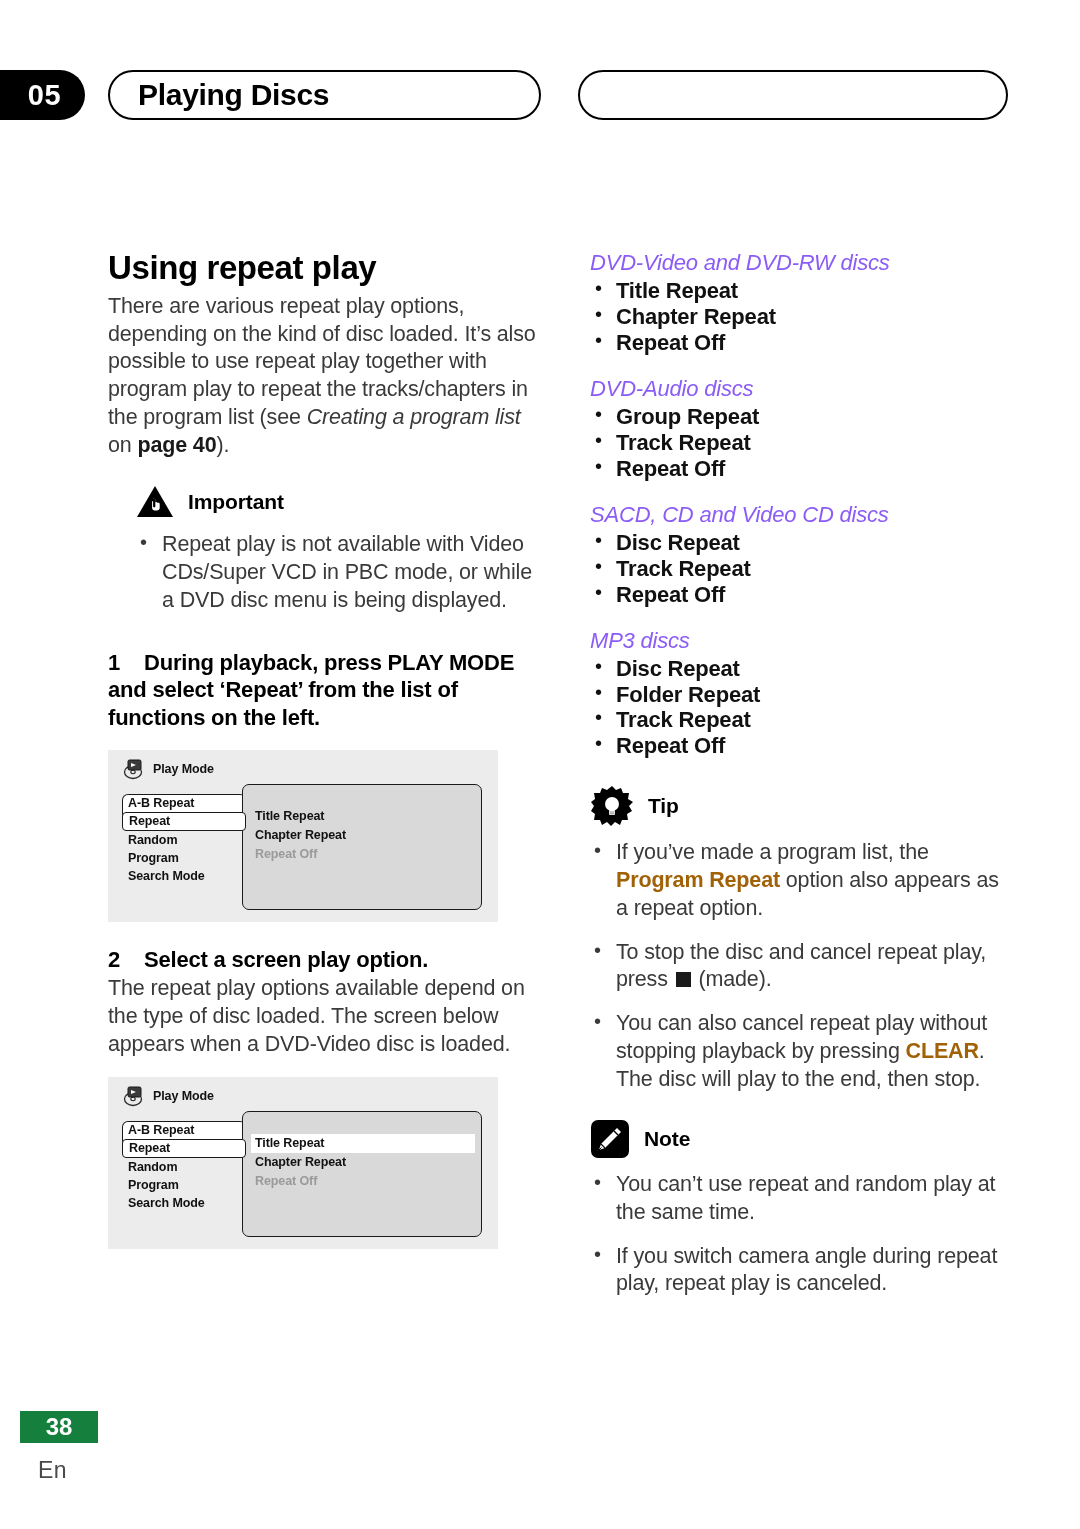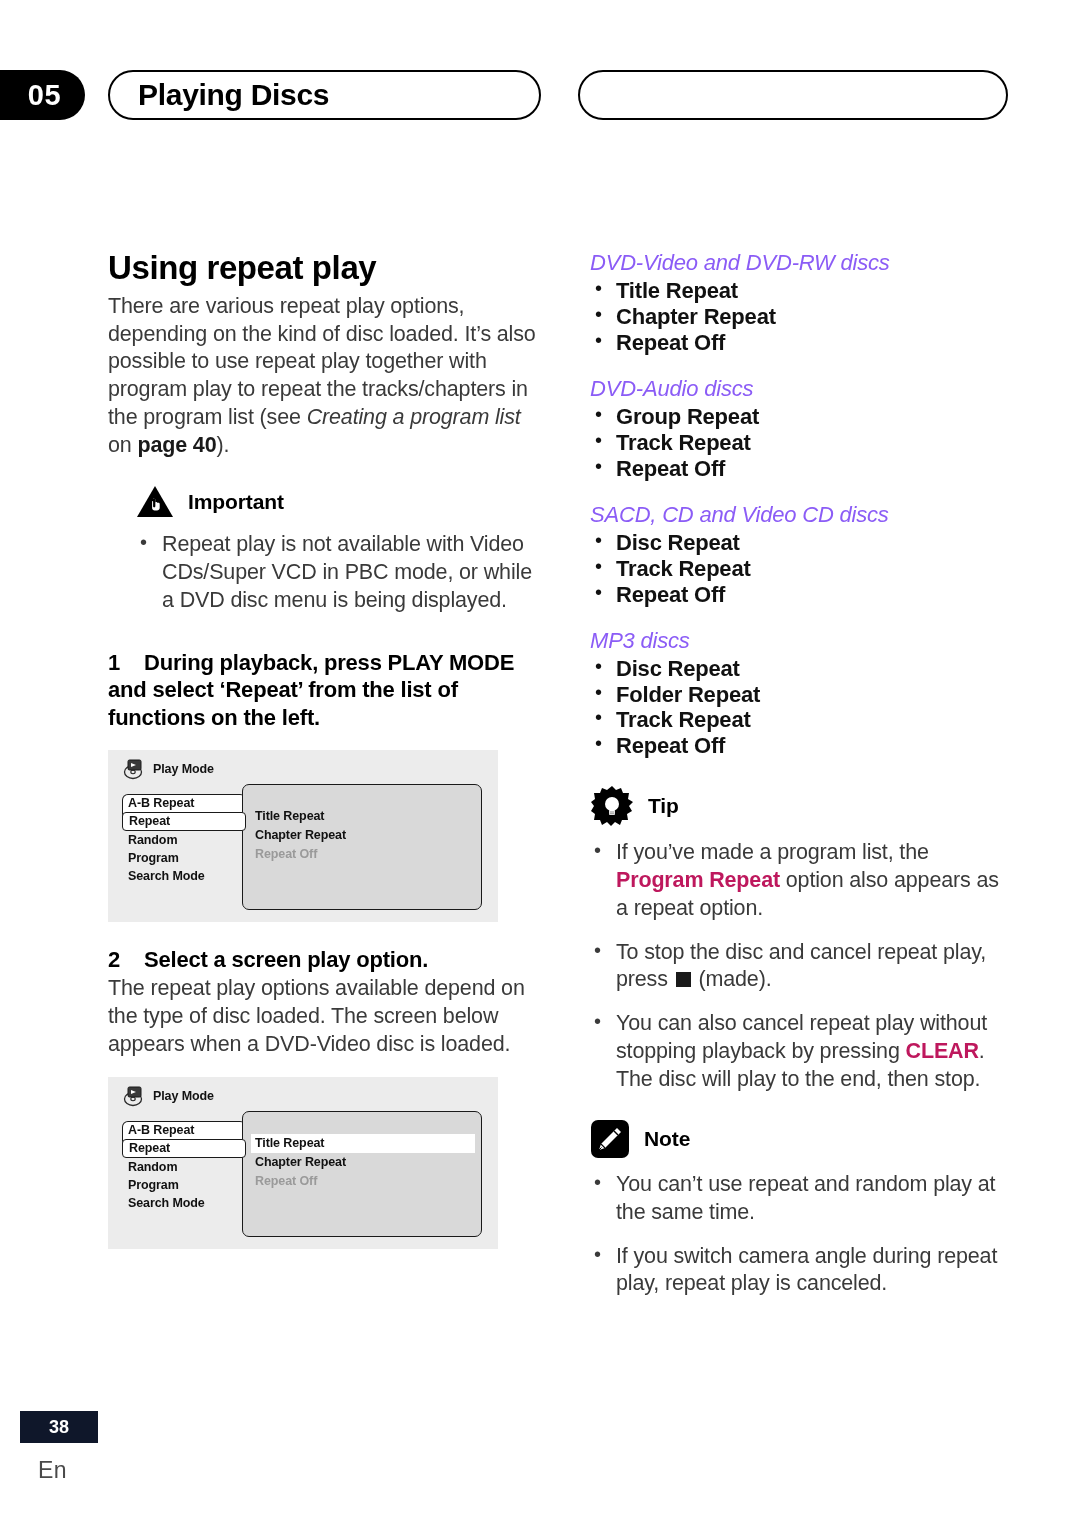--- a/index.html
+++ b/index.html
@@ -128,21 +128,21 @@
     margin-bottom: 16px;
   }
   ul.bullets li:before {
     content: "\2022";
     position: absolute;
     left: 4px;
     top: -1px;
     font-size: 20px;
     color: #3a3a3a;
   }
-  ul.bullets li b { font-weight: bold; color: #be185d; }
+  ul.bullets li b { font-weight: bold; color: #a16207; }
   ul.bullets.indented { margin-left: 28px; }
 
   .stop-glyph {
     display: inline-block;
     width: 15px;
     height: 15px;
     background: #1a1a1a;
     vertical-align: -1px;
     margin: 0 2px;
   }
@@ -277,23 +277,23 @@
   
   .page-footer {
     position: absolute;
     left: 20px;
     bottom: 45px;
     width: 150px;
   }
   .page-number-box {
     width: 78px;
     height: 32px;
-    background: #0f172a;
+    background: #15803d;
     color: #ffffff;
-    font-size: 18px;
+    font-size: 24px;
     font-weight: bold;
     display: flex;
     align-items: center;
     justify-content: center;
   }
   .lang-code {
     margin-top: 14px;
     margin-left: 18px;
     font-size: 23px;
     color: #4a4a4a;

